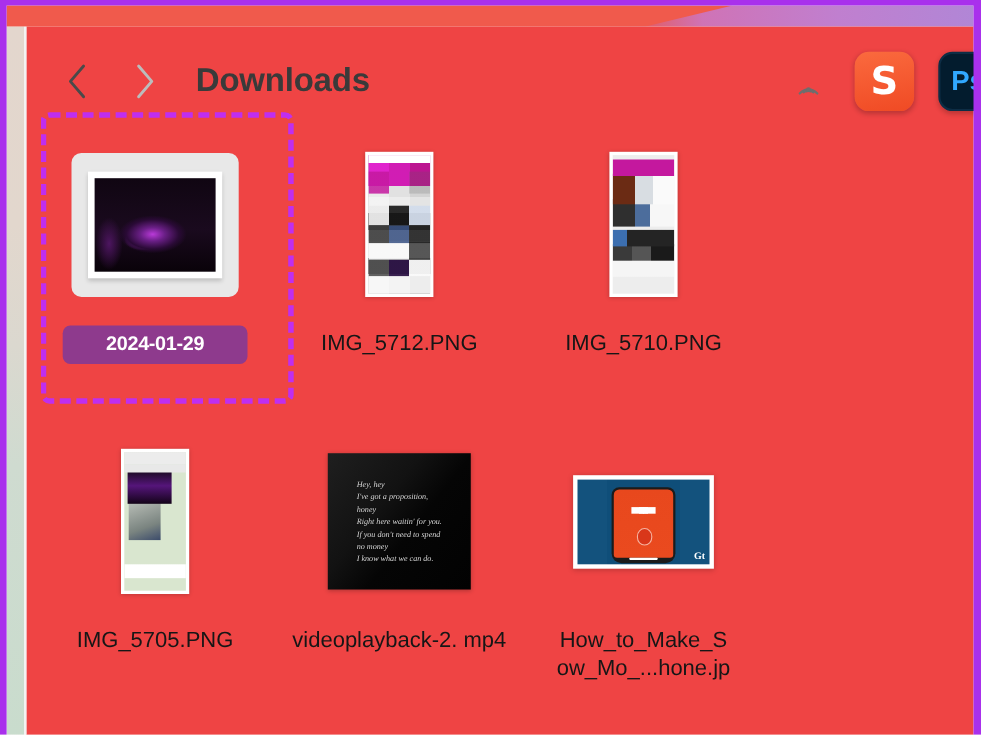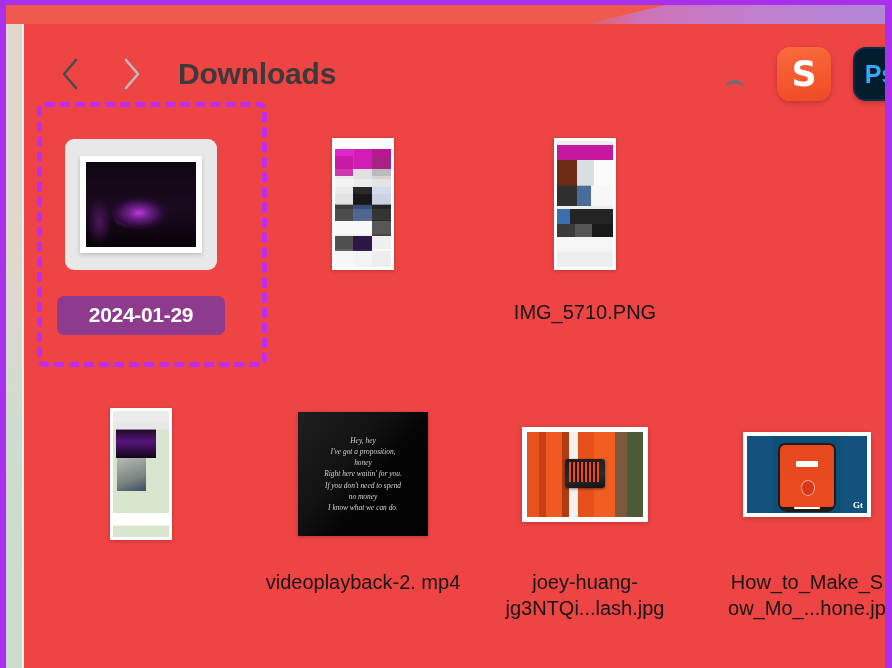--- a/index.html
+++ b/index.html
@@ -190,21 +190,21 @@
       radial-gradient(ellipse 22% 16% at 40% 66%, #e05ad0 0%, #7a2496 42%, transparent 70%),
       radial-gradient(ellipse 16% 40% at 12% 70%, #4d1560 0%, transparent 70%),
       linear-gradient(180deg, #100612 0%, #1a0a1e 55%, #090209 100%);
   }
   .label-selected {
     margin-top: 12px;
     background: #8e3a8d;
     color: #ffffff;
     border-radius: 7px;
     padding: 5px 12px 7px;
-    font-size: 21px;
+    font-size: 18px;
     font-weight: 700;
     line-height: 1.3;
     text-align: center;
     width: 168px;
     letter-spacing: -0.3px;
     position: relative;
     z-index: 2;
   }
 
   
@@ -298,21 +298,21 @@
     background: linear-gradient(128deg,#1f1f1f 0%,#121212 38%,#050505 58%,#020202 100%);
     display: flex; align-items: center; justify-content: center;
     box-shadow: 0 1px 4px rgba(0,0,0,0.25);
   }
   .lyric-text {
     color: #d9d9d9;
     font-family: "Liberation Serif", serif;
     font-style: italic;
     font-size: 7.4px;
     line-height: 1.52;
-    text-align: center;
+    text-align: left;
     white-space: pre-line;
     text-shadow: 0 0 1px rgba(0,0,0,.9);
   }
 
   
   .photo-card {
     background:#ffffff; padding:5px;
     box-shadow: 0 1px 5px rgba(0,0,0,0.22);
   }
   .torii {
@@ -461,20 +461,21 @@
             <div>2024-01-29</div>
           </div>
         </div>
 
         <div class="cell">
           <div class="thumb-box">
             <div class="phone-thumb">
               <div class="phone-inner ss-5712"></div>
             </div>
           </div>
+          <div class="file-label">IMG_5712.PNG</div>
         </div>
 
 
         <div class="cell">
           <div class="thumb-box">
             <div class="phone-thumb">
               <div class="phone-inner ss-5710"></div>
             </div>
           </div>
           <div class="file-label">IMG_5710.PNG</div>
@@ -483,47 +484,39 @@
       </div>
 
       <div class="row row2">
 
         <div class="cell">
           <div class="thumb-box">
             <div class="phone-thumb">
               <div class="phone-inner ss-5705"></div>
             </div>
           </div>
+          <div class="file-label">IMG_5705.PNG</div>
         </div>
 
         <div class="cell">
           <div class="thumb-box">
             <div class="lyric-card">
               <div class="lyric-text">Hey, hey
 I've got a proposition,
 honey
 Right here waitin' for you.
 If you don't need to spend
 no money
 I know what we can do.</div>
             </div>
           </div>
           <div class="file-label">videoplayback-2.
 mp4</div>
         </div>
 
-        <div class="cell">
-          <div class="thumb-box">
-            <div class="photo-card">
-              <div class="torii"></div>
-            </div>
-          </div>
-          <div class="file-label">joey-huang-
-jg3NTQi...lash.jpg</div>
-        </div>
 
         <div class="cell">
           <div class="thumb-box">
             <div class="blue-card">
               <div class="blue-inner">
                 <div class="blue-phone">
                   <div class="blue-phone-screen"></div>
                   <div class="blue-home-bar"></div>
                 </div>
                 <div class="gt-mark">Gt</div>

